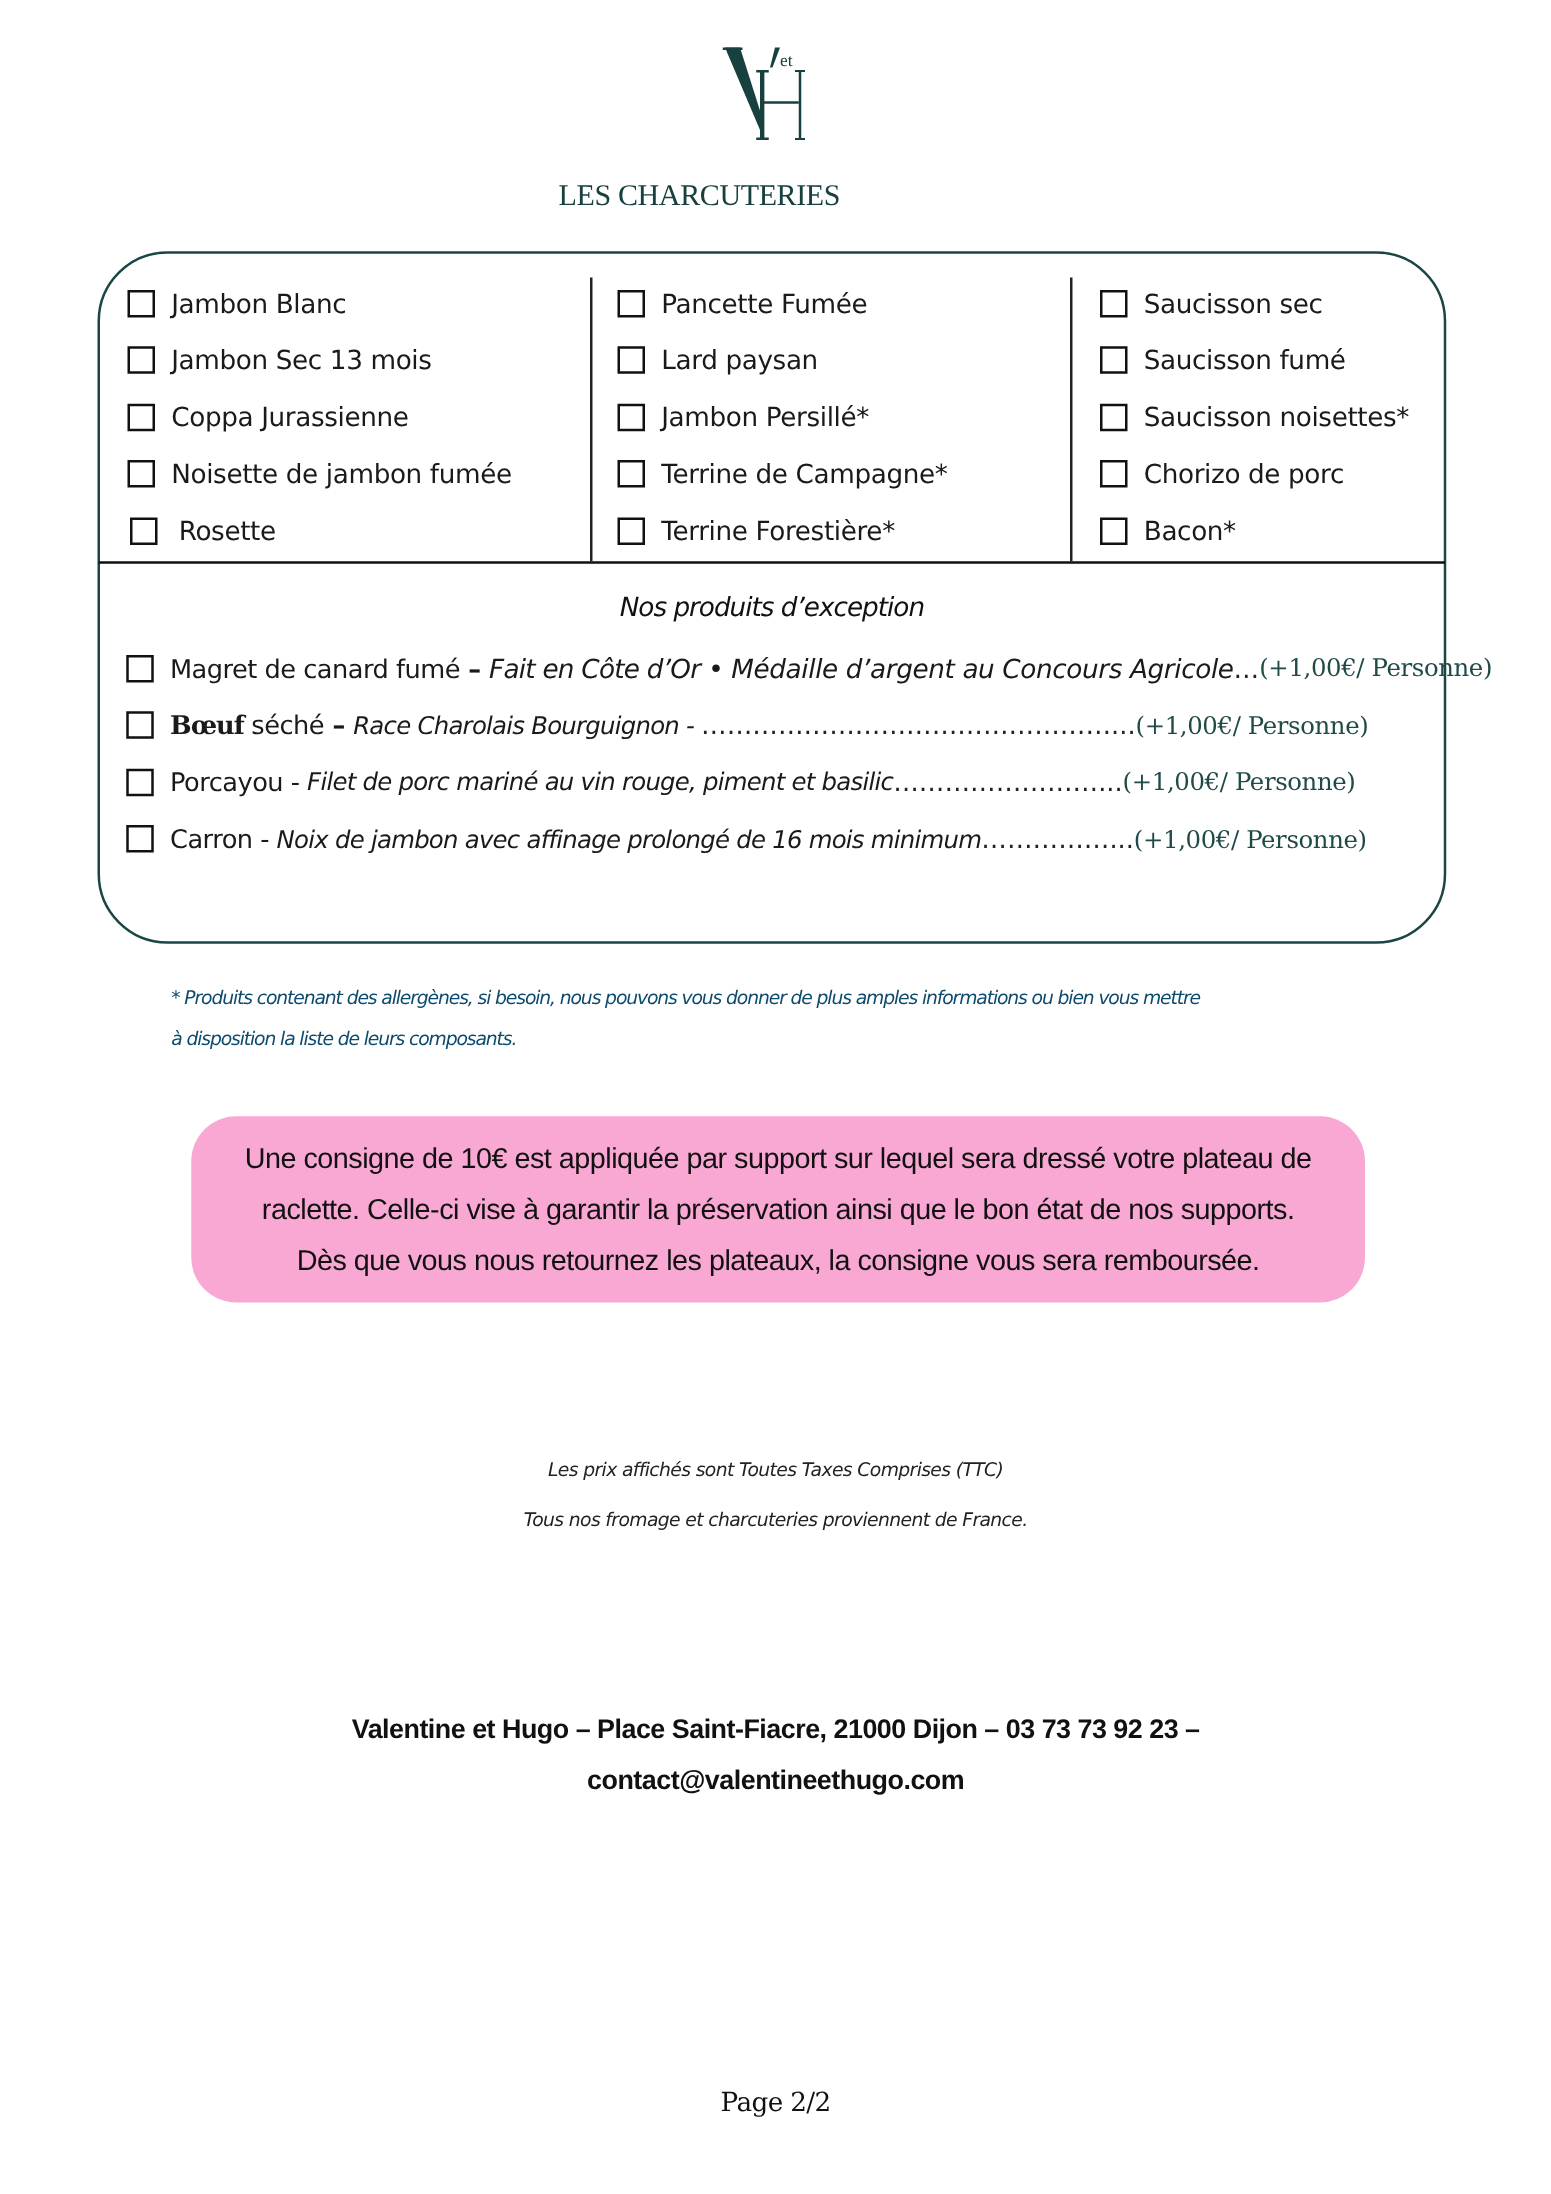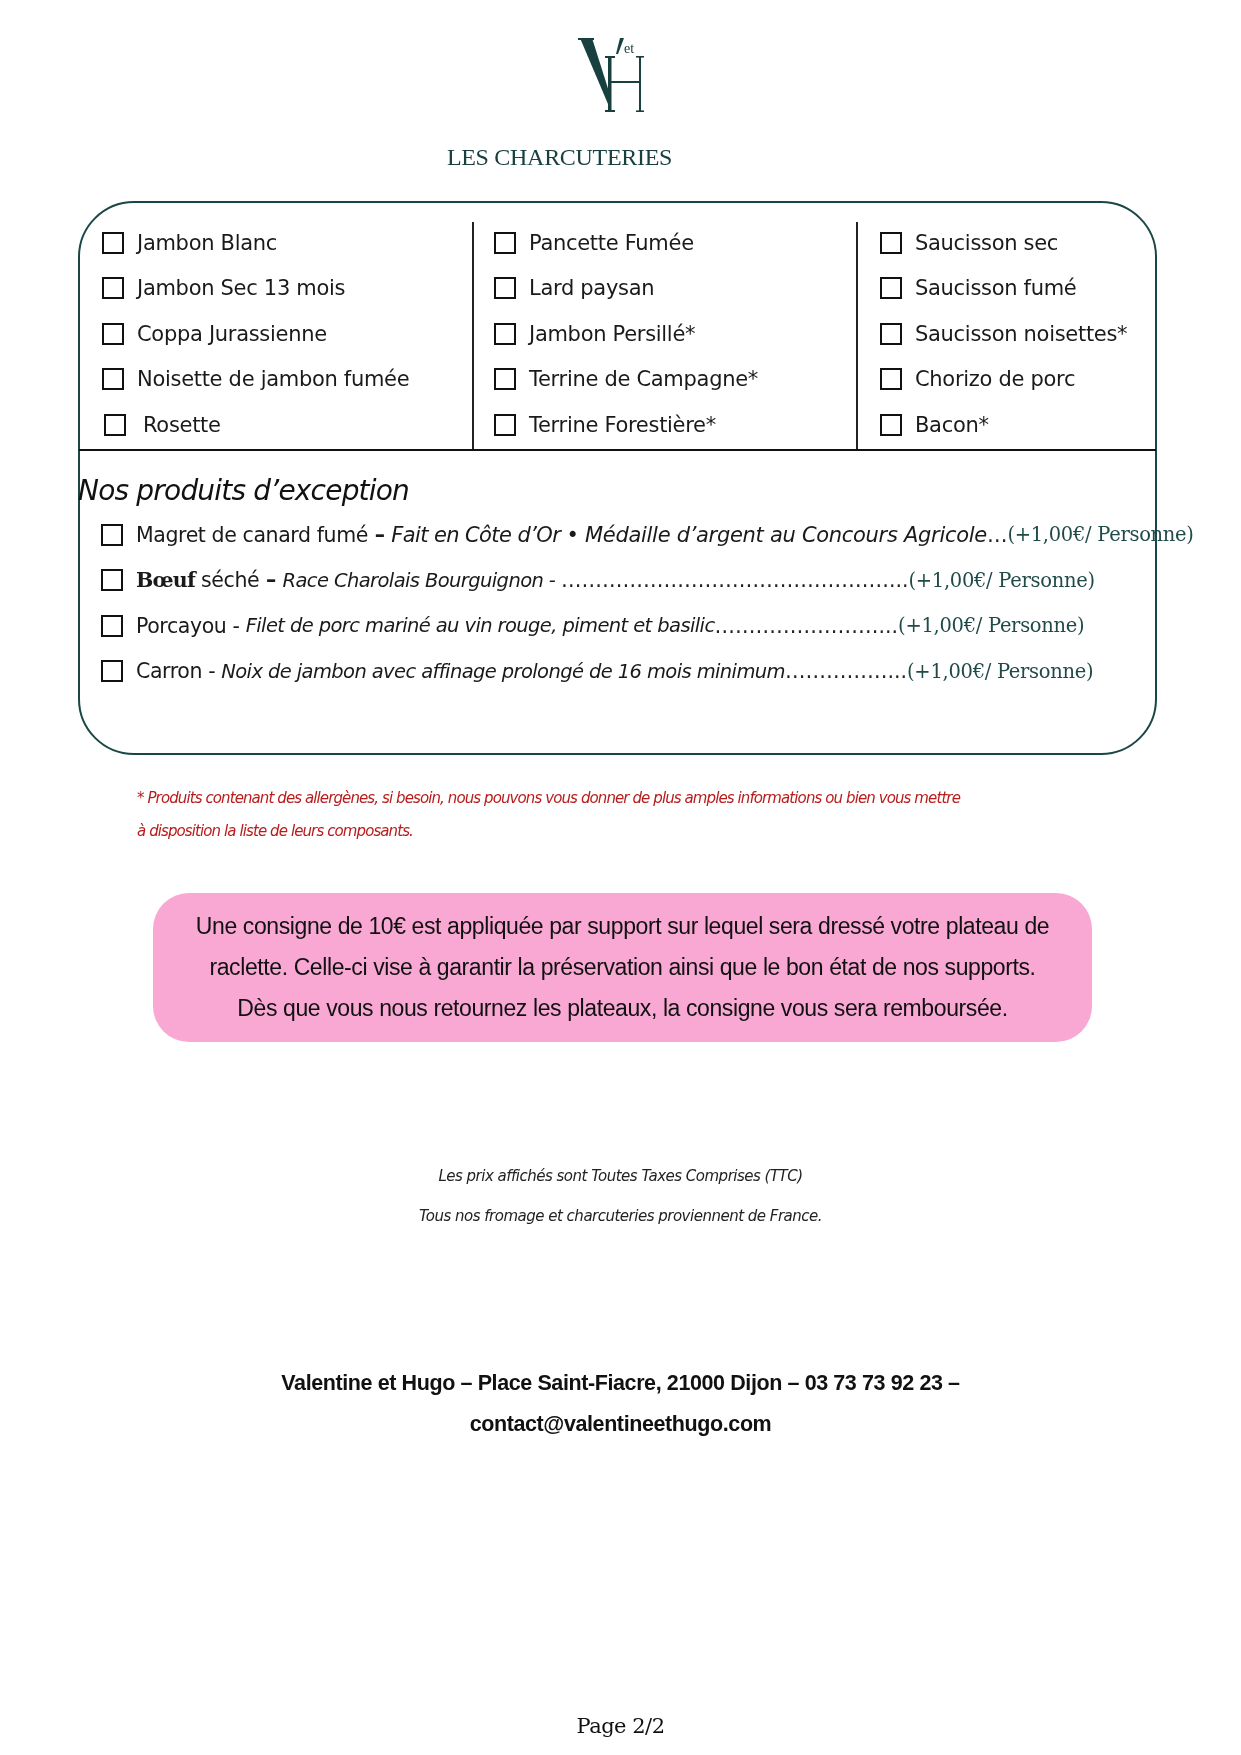--- a/index.html
+++ b/index.html
@@ -33,40 +33,40 @@
       font-family: "DejaVu Sans", sans-serif; font-size: 21px; color: #1a1a1a;
       letter-spacing: -0.3px; white-space: nowrap;
     }
     .cb {
       width: 22px; height: 22px; border: 2px solid #111; box-sizing: border-box;
       flex: 0 0 auto; margin-right: 13px; background: #fff; cursor: pointer;
     }
     .cb.extra { margin-left: 2px; margin-right: 17px; }
 
     .exc-title {
-      left: 78px; width: 1079px; top: 474px;
-      font-family: "DejaVu Sans", sans-serif; font-style: italic; font-size: 28px;
+      left: 78px; width: 1079px; text-align: center; top: 474px;
+      font-family: "DejaVu Sans", sans-serif; font-style: italic; font-size: 21px;
       letter-spacing: -0.8px; color: #111;
     }
     .exc-list { left: 101px; top: 512px; width: 1050px; }
     .exc-item {
       height: 45.5px; display: flex; align-items: center; white-space: nowrap;
       font-family: "DejaVu Sans", sans-serif; font-size: 20.5px; color: #1a1a1a; letter-spacing: -0.4px;
     }
     .exc-item .name b { font-family: "DejaVu Serif", serif; font-weight: bold; letter-spacing: -0.8px; }
     .exc-item .desc { font-style: italic; letter-spacing: -0.6px; font-size: 19.5px; }
     .exc-item .desc.big { font-size: 21px; }
     .exc-item .medal { font-style: italic; font-size: 21px; letter-spacing: -0.3px; }
     .exc-item .dots { letter-spacing: 0px; color: #222; }
     .exc-item .price { color: #1f4a48; font-size: 19.5px; letter-spacing: -0.3px; font-family: "DejaVu Serif", serif; }
 
     .footnote {
       left: 137px; top: 782px; width: 990px;
       font-family: "DejaVu Sans", sans-serif; font-style: italic; font-size: 15px;
-      line-height: 33px; letter-spacing: -0.9px; color: #b91c1c;
+      line-height: 33px; letter-spacing: -0.9px; color: #0c4a6e;
     }
 
     .deposit {
       left: 153px; top: 893px; width: 939px; height: 149px;
       background: #f9a8d4; border-radius: 36px;
       display: flex; flex-direction: column; align-items: center; justify-content: center;
       font-family: "Liberation Sans", sans-serif; font-size: 23px; color: #111;
       line-height: 41px; letter-spacing: -0.4px; text-align: center;
     }
 
@@ -78,21 +78,21 @@
 
     .contact {
       left: 0; width: 1241px; top: 1363px; text-align: center;
       font-family: "Liberation Sans", sans-serif; font-weight: bold; font-size: 21.5px;
       line-height: 41px; color: #111; letter-spacing: -0.4px;
     }
     .contact a { color: #111; text-decoration: none; }
 
     .pagenum {
       left: 0; width: 1241px; top: 1670px; text-align: center;
-      font-family: "DejaVu Serif", serif; font-size: 21px; color: #111; letter-spacing: -0.5px; margin-top: 44px;
+      font-family: "DejaVu Serif", serif; font-size: 21px; color: #111; letter-spacing: -0.5px;
     }
   </style>
 </head>
 <body>
 
 <div class="abs logo">
   <svg viewBox="0 0 90 86">
 
     <polygon points="2,4 14,4 33,64 30,70" fill="#17403f"></polygon>
     <polygon points="0,4 16,4 16,6 0,6" fill="#17403f"></polygon>

